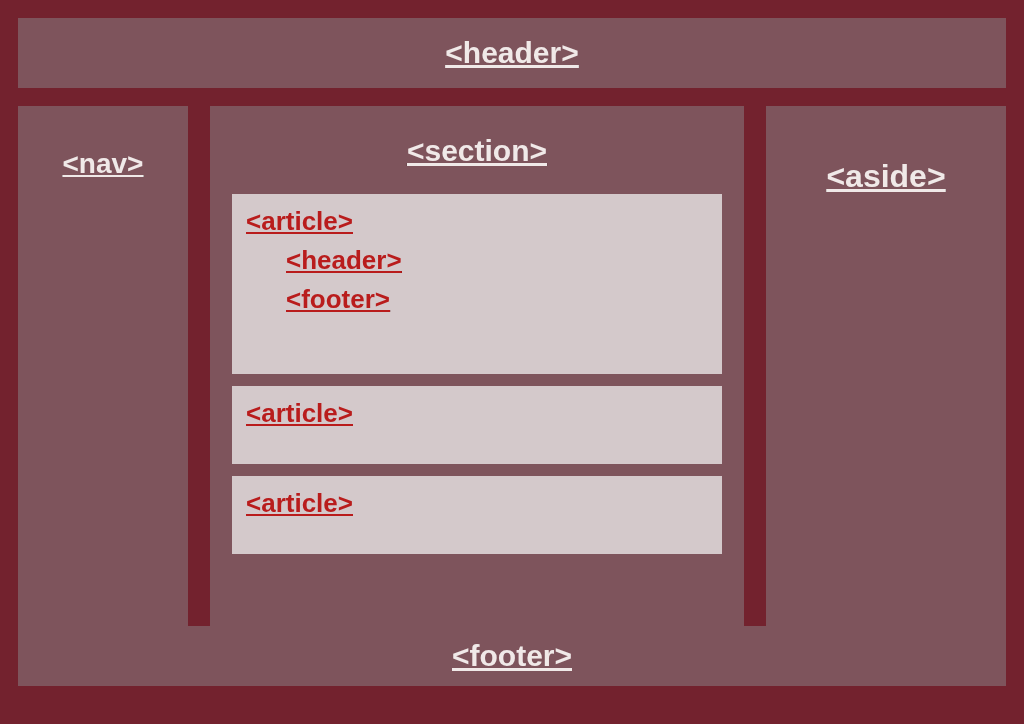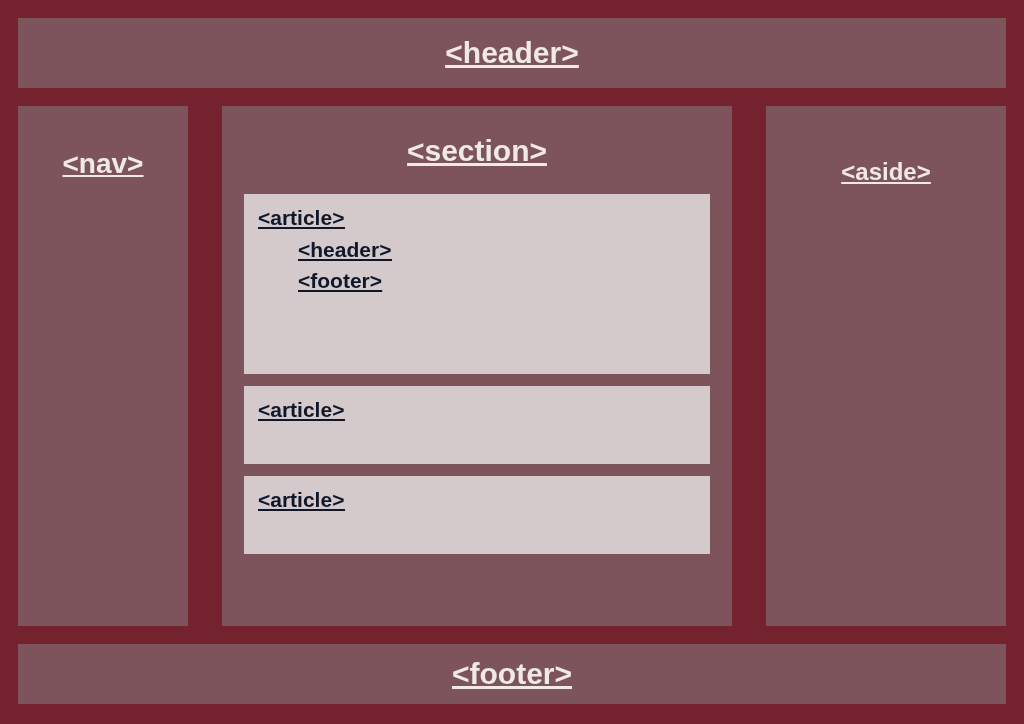--- a/index.html
+++ b/index.html
@@ -22,23 +22,22 @@
       background: #7e545c;
       display: flex;
       align-items: center;
       justify-content: center;
       color: #f0e9e8;
       font-size: 30px;
       margin-bottom: 18px;
     }
     .middle-row {
       display: flex;
-      gap: 34px;
+      gap: 22px;
       height: 520px;
-      margin-bottom: 18px;
     }
     .nav-box {
       width: 170px;
       background: #7e545c;
       color: #f0e9e8;
       font-size: 28px;
       text-align: center;
       padding-top: 42px;
     }
     .section-box {
@@ -47,40 +46,40 @@
       padding: 0 22px 30px 22px;
     }
     .section-title {
       color: #f0e9e8;
       font-size: 30px;
       text-align: center;
       padding: 28px 0 26px 0;
     }
     .article-box {
       background: #d4c9cb;
-      color: #0f172a;
-      font-size: 21px;
+      color: #b91c1c;
+      font-size: 26px;
       padding: 8px 14px;
       margin-bottom: 12px;
       line-height: 1.5;
     }
     .article-box.first {
       height: 180px;
     }
     .article-box.small {
       height: 78px;
     }
     .article-indent {
       padding-left: 40px;
     }
     .aside-box {
       width: 240px;
       background: #7e545c;
       color: #f0e9e8;
-      font-size: 24px;
+      font-size: 32px;
       text-align: center;
       padding-top: 52px;
     }
     .footer-box {
       width: 100%;
       height: 60px;
       background: #7e545c;
       display: flex;
       align-items: center;
       justify-content: center;

